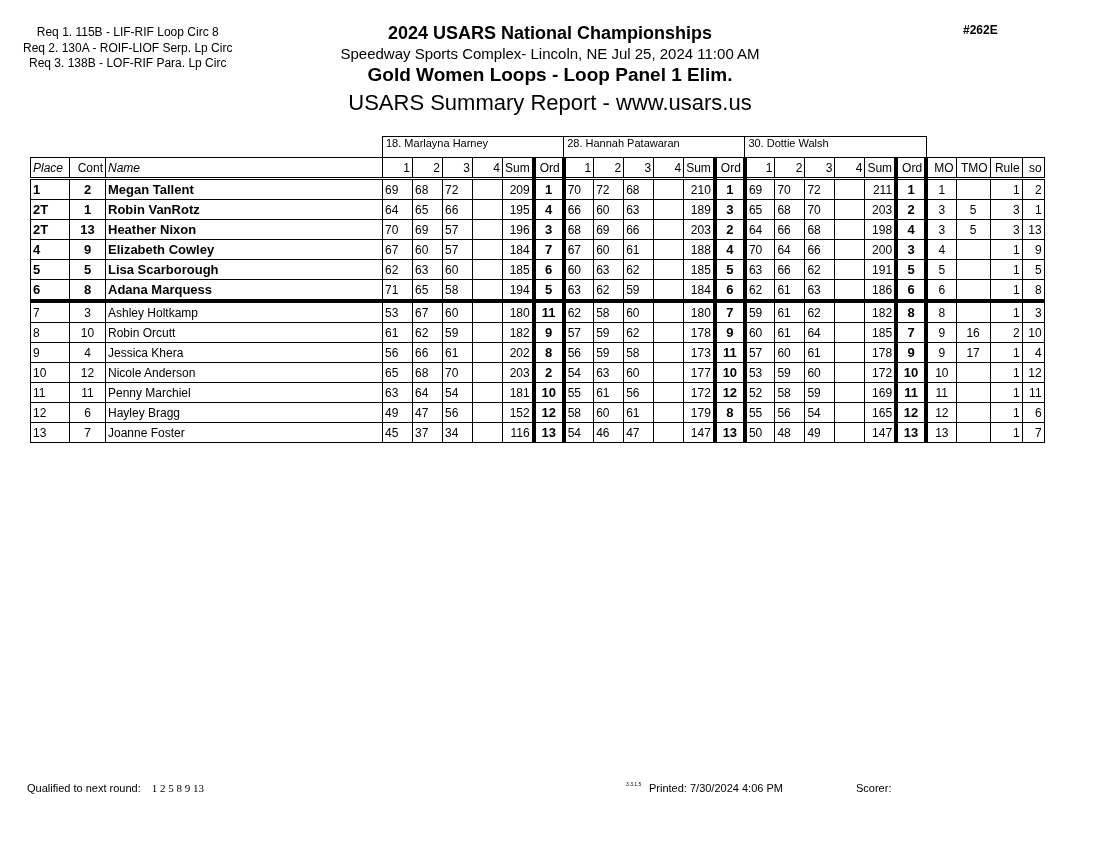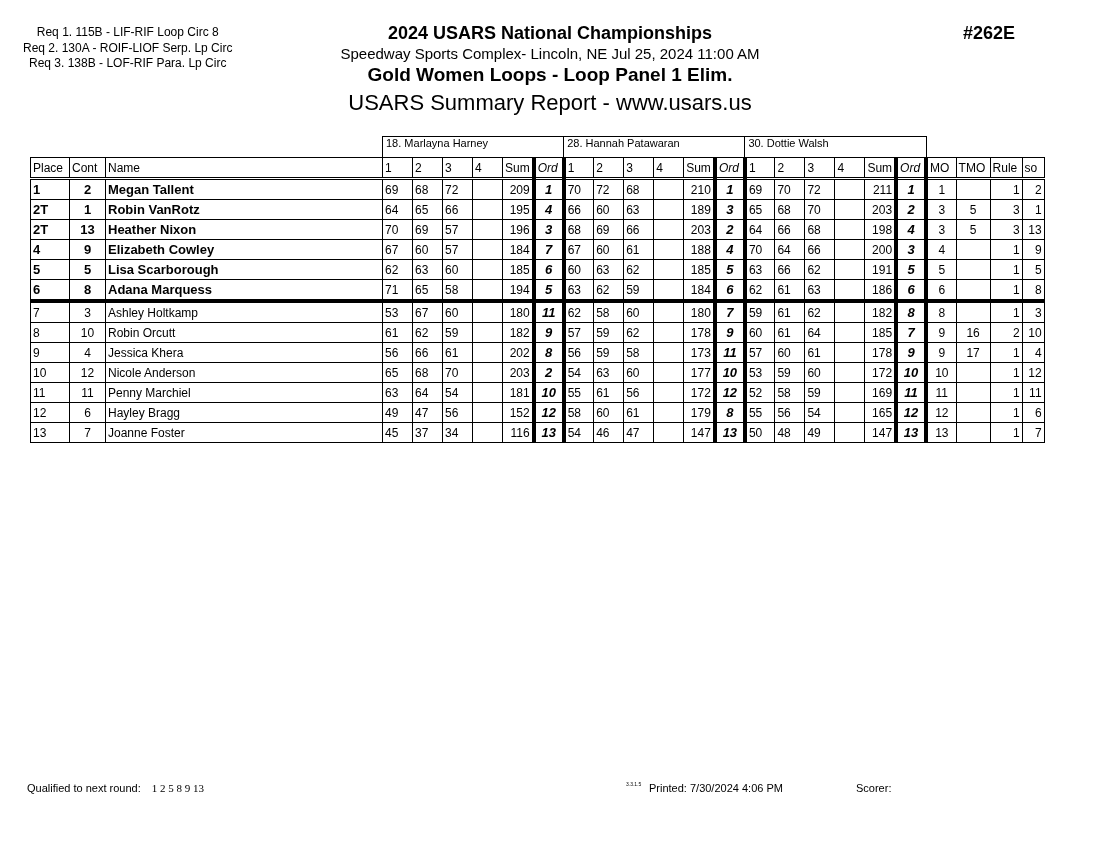--- a/index.html
+++ b/index.html
@@ -3,34 +3,34 @@
 <meta charset="utf-8">
 <style>
   html, body { margin:0; padding:0; background:#ffffff; }
   body { width:1100px; height:850px; position:relative; font-family:"Liberation Sans", sans-serif; color:#000; overflow:hidden; }
   .reqs { position:absolute; left:23px; top:25px; font-size:12px; line-height:15.5px;text-align:center; }
   .hdr { position:absolute; left:300px; width:500px; text-align:center; white-space:nowrap; }
   .title { top:23px; font-size:18px; font-weight:bold; }
   .venue { top:45px; font-size:15px; }
   .event { top:64px; font-size:19px; font-weight:bold; }
   .report { top:90px; font-size:22px; }
-  .evnum { position:absolute; left:963px; top:23px; font-size:18px; font-weight:bold; }
+  .evnum { position:absolute; left:963px; top:23px; font-size:12px; font-weight:bold; }
 
   table.res { position:absolute; left:30px; top:136px; border-collapse:collapse; font-size:12px; table-layout:fixed; }
   table.res td { border:1px solid #000; height:19px; padding:0 2px; white-space:nowrap; overflow:hidden; }
   table.res tr.jrow td { height:20px; }
   table.res tr.jrow td.blank { border:none; }
   table.res tr.jrow td.jname { font-size:11px; vertical-align:top; border-bottom:none; padding-left:3px; }
-  table.res tr.colhdr td { text-align:left; border-top:none; }
-  table.res tr.colhdr td.left { text-align:left; }
+  table.res tr.colhdr td { text-align:right; border-top:none; }
+  table.res tr.colhdr td.left { text-align:left;font-style:italic; }
   table.res tr.colhdr td.first { border-top:1px solid #000; }
   table.res tr.colhdr { border-bottom:3px double #000; }
   .c { text-align:center; }
   .r { text-align:right; }
-  td.ord { border-left:4px solid #000 !important; font-weight:bold; text-align:center; font-size:13px;font-style:italic; }
+  td.ord { border-left:4px solid #000 !important; font-weight:bold; text-align:center; font-size:13px; }
   td.jstart { border-left:4px solid #000 !important; }
   tr.qual td { font-weight:bold; font-size:13px; }
   tr.qual td.num { font-weight:normal; font-size:12px; }
   tr.cut td { border-bottom:4px solid #000; }
 
   .foot { position:absolute; top:782px; font-size:11px; }
   .ver { position:absolute; left:626px; top:781px; font-size:5px; }
 </style>
 </head>
 <body>

